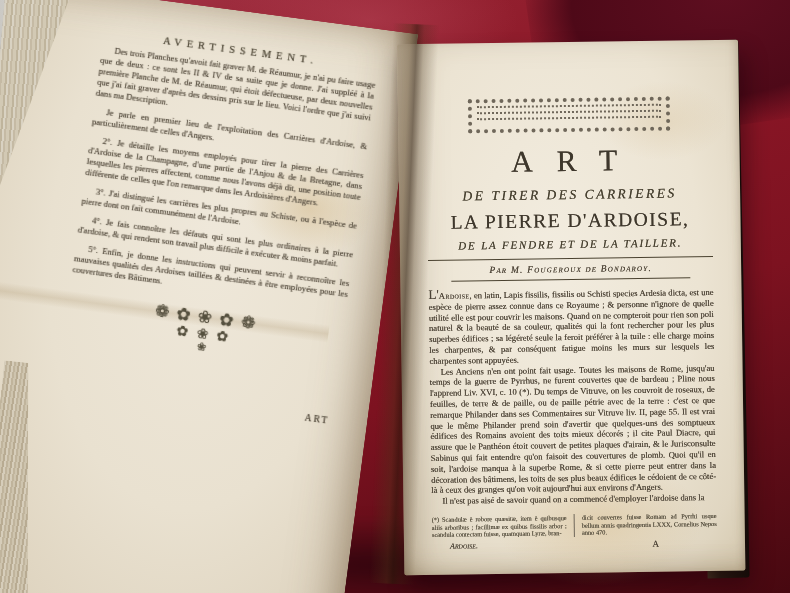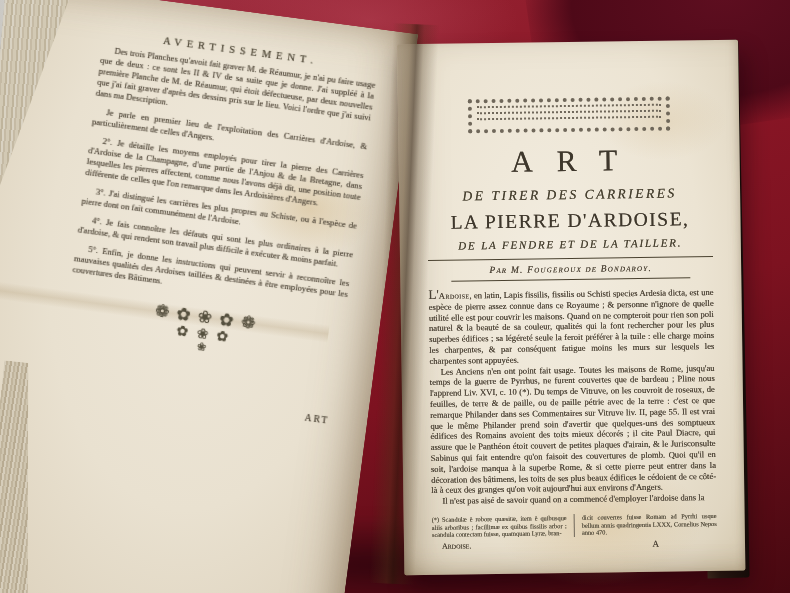--- a/index.html
+++ b/index.html
@@ -63,21 +63,21 @@
   .rule.short{width:84%;margin:5px auto 8px;border-top-width:1.2px;}
   .byline{text-align:center;font-style:italic;font-variant:small-caps;font-size:9.5px;letter-spacing:1.2px;}
   .bp{margin:0;text-align:justify;font-size:8.6px;line-height:10.8px;}
   .bp.ind{text-indent:11px;}
   .dc{font-size:13px;}
   .sc{font-variant:small-caps;letter-spacing:.4px;}
   .footnote{display:flex;margin-top:9px;font-size:6.4px;line-height:7.6px;text-align:justify;color:#56503f;}
   .fn-col{flex:1;}
   .fn-col+.fn-col{border-left:1px solid #6f675a;padding-left:7px;margin-left:7px;}
   .signature{display:flex;justify-content:space-between;margin-top:3px;font-size:8px;}
-  .sig-word{font-variant:small-caps;margin-left:10px;}
+  .sig-word{font-variant:small-caps;font-style:italic;margin-left:18px;}
   .sig-letter{margin-right:58px;font-size:9px;}
   .stain{position:absolute;pointer-events:none;border-radius:50%;}
   .gutter{position:absolute;left:381px;top:24px;width:46px;height:560px;transform:rotate(2.5deg);z-index:5;pointer-events:none;
     background:linear-gradient(90deg,rgba(60,40,18,0) 0%,rgba(75,52,24,.38) 38%,rgba(45,28,12,.55) 52%,rgba(60,40,18,.25) 68%,rgba(60,40,18,0) 100%);}
 </style>
 </head>
 <body>
 
 <div class="scene">
   <div class="redlight"></div>

